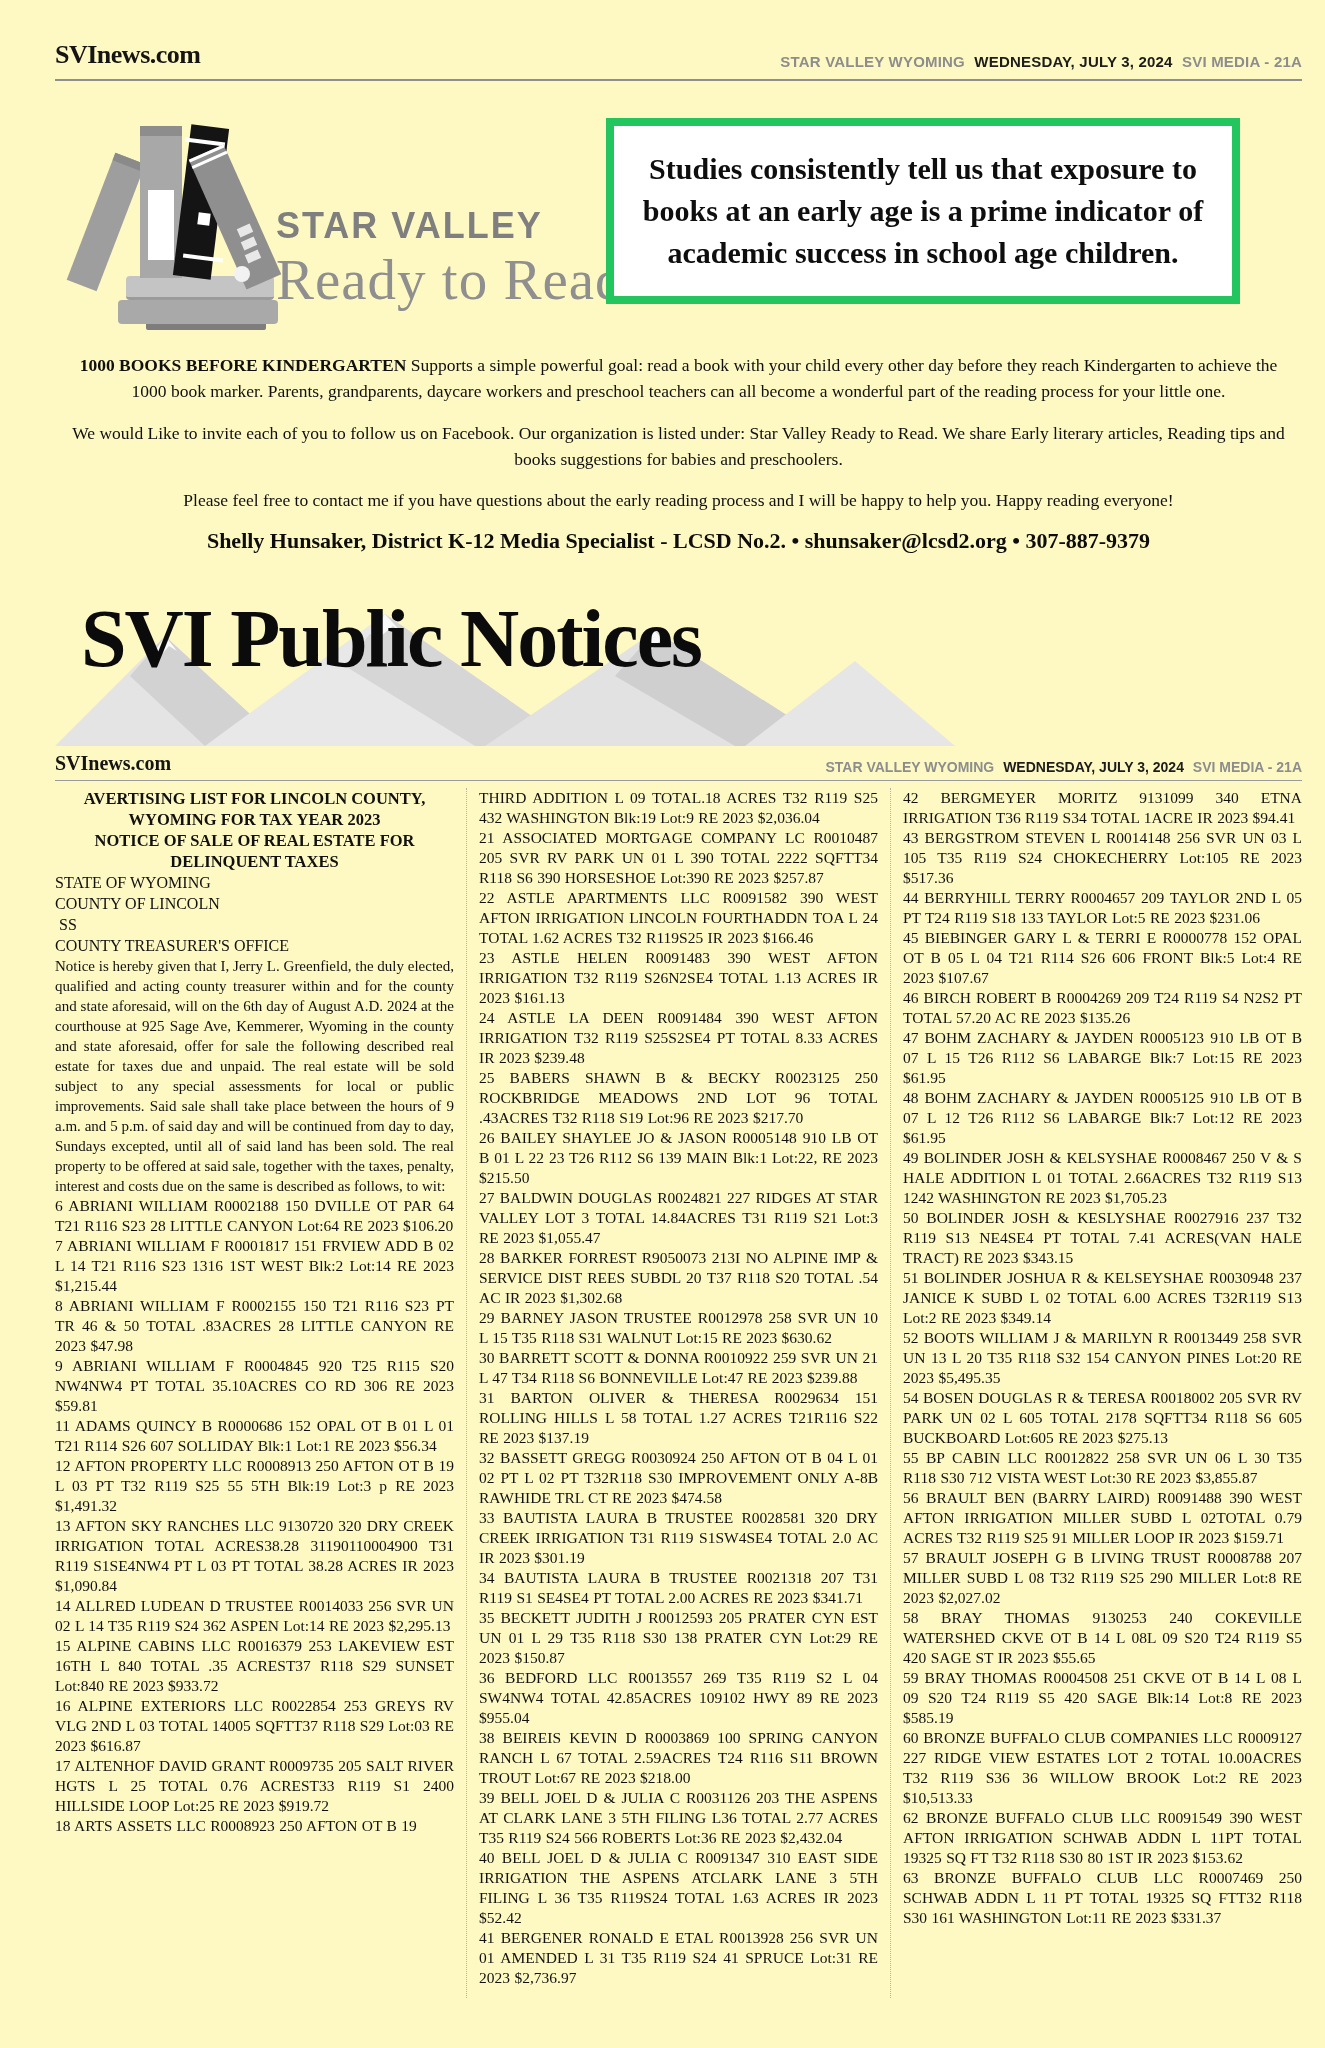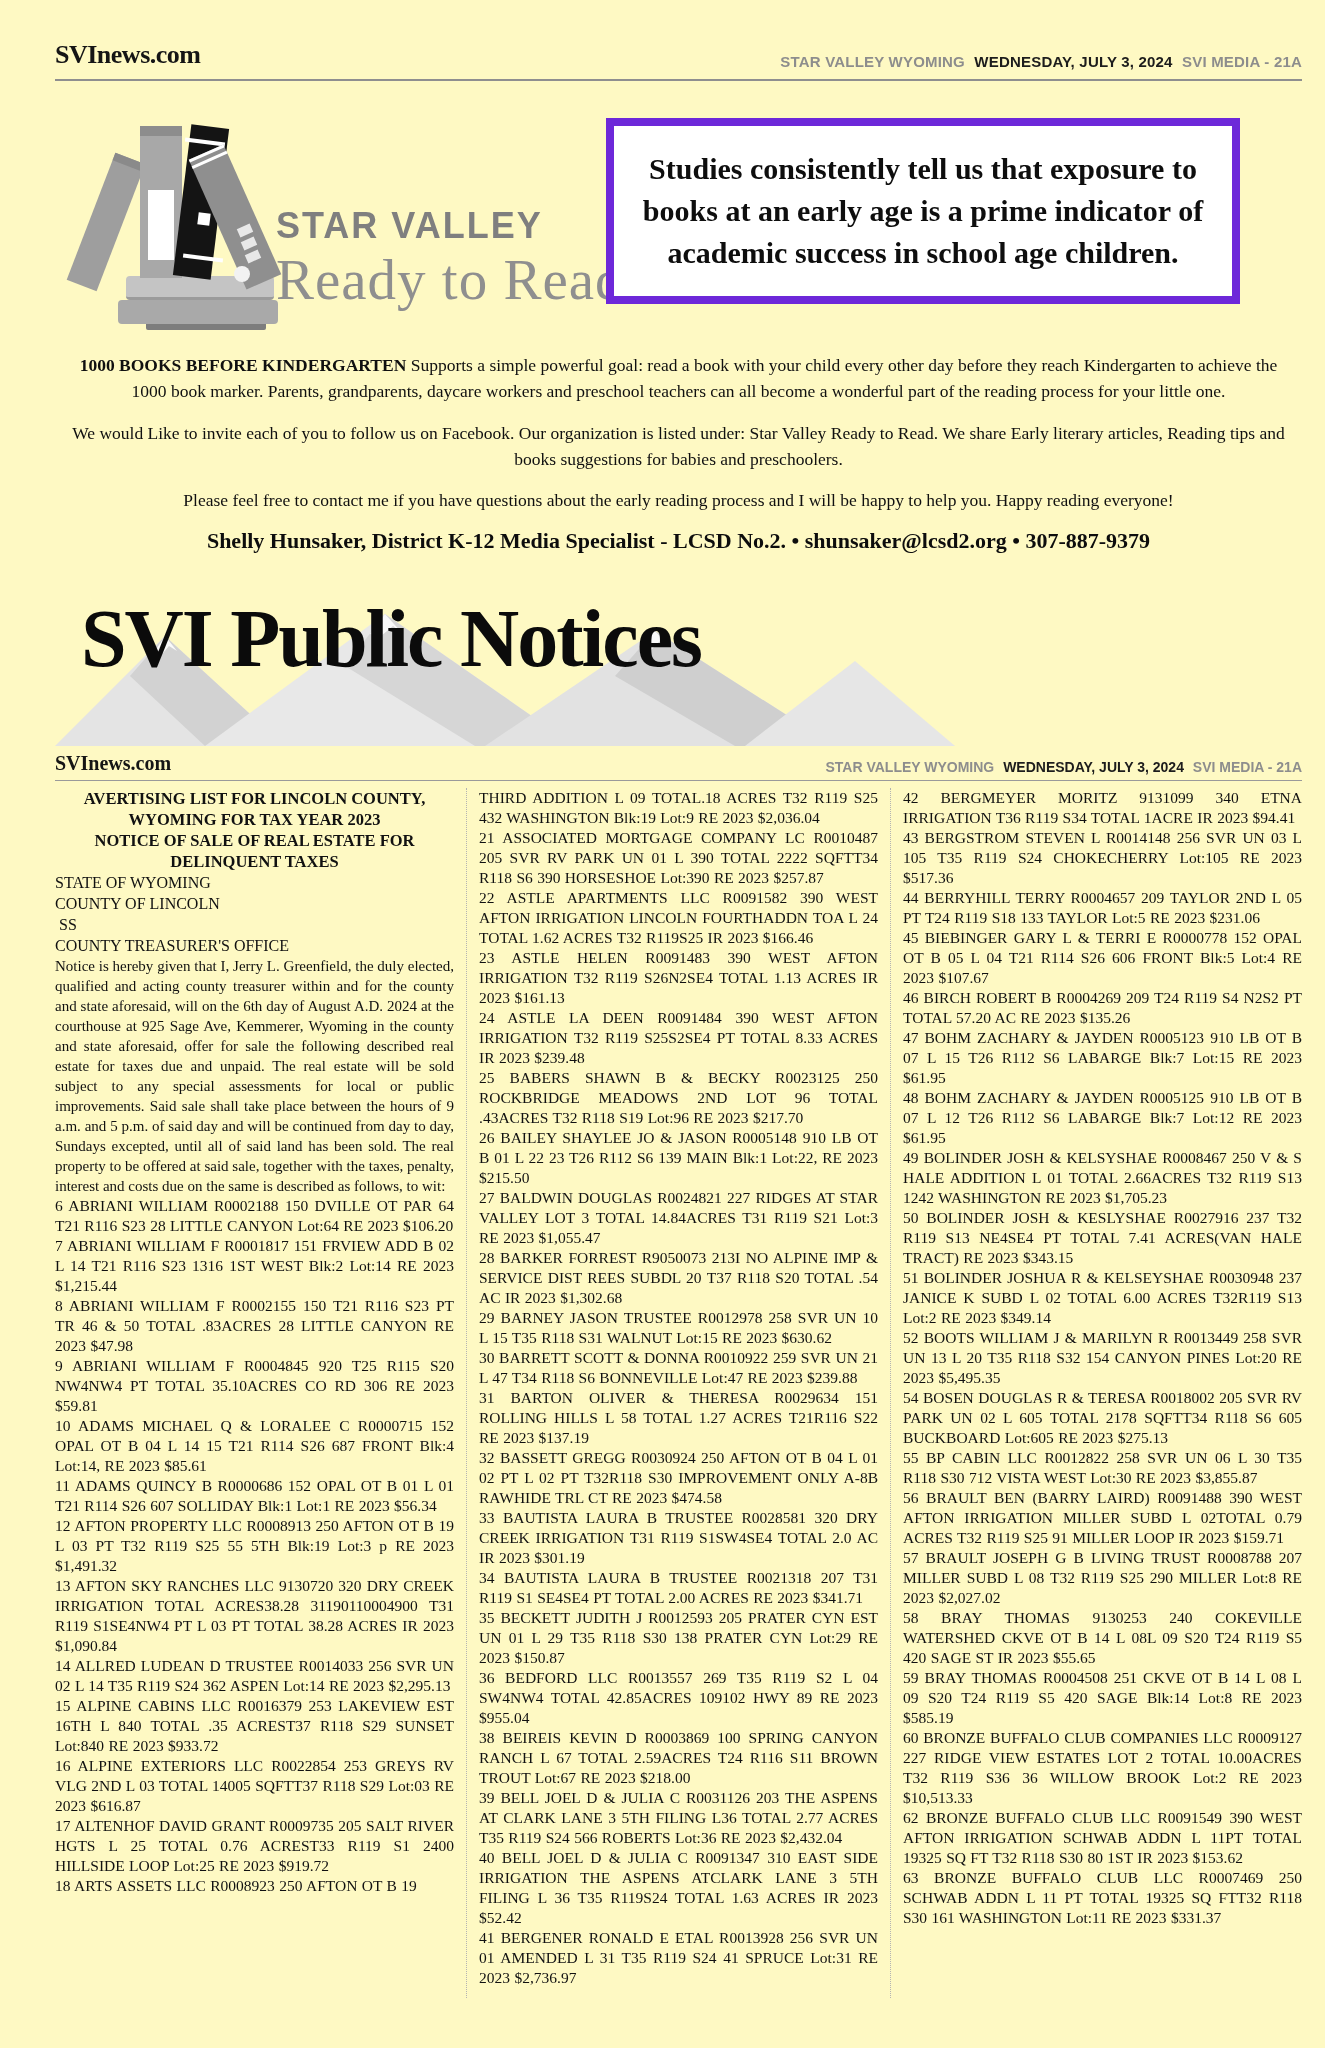--- a/index.html
+++ b/index.html
@@ -33,21 +33,21 @@
   .bk-right-c2{left:154px;bottom:82px;width:14px;height:9px;background:#e8e8e8;transform:rotate(-24deg);}
   .bk-right-c3{left:158px;bottom:69px;width:14px;height:9px;background:#e8e8e8;transform:rotate(-24deg);}
   .bk-right-dot{left:146px;bottom:48px;width:16px;height:16px;border-radius:50%;background:#f2f2f2;}
 
   .logo-text{position:absolute;left:276px;top:205px;}
   .logo-line1{font-family:"Liberation Sans",sans-serif;font-weight:bold;font-size:36px;color:#7f7f7f;letter-spacing:2px;}
   .logo-line2{font-family:"Liberation Serif",serif;font-size:57px;color:#8f8f8f;margin-top:0px;letter-spacing:1px;}
 
   
   .quote-box{position:absolute;left:606px;top:118px;width:634px;box-sizing:border-box;
-             border:8px solid #6d28d9;background:#fff;padding:22px 18px;}
+             border:8px solid #22c55e;background:#fff;padding:22px 18px;}
   .quote-box p{margin:0;text-align:center;font-weight:bold;font-size:30px;line-height:1.4;color:#0e0e0e;}
 
   
   .rtr-text{position:absolute;left:64px;right:64px;top:352px;text-align:center;}
   .rtr-text .para{margin:0 0 15px;font-size:17.5px;line-height:1.5;color:#101010;}
   .rtr-text .lead{font-weight:bold;}
   .signature{margin-top:10px;font-weight:bold;font-size:22px;color:#0d0d0d;}
 
   
   .masthead{position:absolute;left:55px;top:606px;width:1215px;height:140px;text-decoration:underline;}
@@ -160,21 +160,20 @@
         <div>COUNTY OF LINCOLN</div>
         <div> SS</div>
         <div>COUNTY TREASURER'S OFFICE</div>
       </div>
       <p class="intro">Notice is hereby given that I, Jerry L. Greenfield, the duly elected, qualified and acting county treasurer within and for the county and state aforesaid, will on the 6th day of August A.D. 2024 at the courthouse at 925 Sage Ave, Kemmerer, Wyoming in the county and state aforesaid, offer for sale the following described real estate for taxes due and unpaid. The real estate will be sold subject to any special assessments for local or public improvements. Said sale shall take place between the hours of 9 a.m. and 5 p.m. of said day and will be continued from day to day, Sundays excepted, until all of said land has been sold. The real property to be offered at said sale, together with the taxes, penalty, interest and costs due on the same is described as follows, to wit:</p>
       <div>
           <p class="entry">6 ABRIANI WILLIAM R0002188 150 DVILLE OT PAR 64 T21 R116 S23 28 LITTLE CANYON Lot:64 RE 2023 $106.20</p>
           <p class="entry">7 ABRIANI WILLIAM F R0001817 151 FRVIEW ADD B 02 L 14 T21 R116 S23 1316 1ST WEST Blk:2 Lot:14 RE 2023 $1,215.44</p>
           <p class="entry">8 ABRIANI WILLIAM F R0002155 150 T21 R116 S23 PT TR 46 &amp; 50 TOTAL .83ACRES 28 LITTLE CANYON RE 2023 $47.98</p>
           <p class="entry">9 ABRIANI WILLIAM F R0004845 920 T25 R115 S20 NW4NW4 PT TOTAL 35.10ACRES CO RD 306 RE 2023 $59.81</p>
-          <p class="entry">10 ADAMS MICHAEL Q &amp; LORALEE C R0000715 152 OPAL OT B 04 L 14 15 T21 R114 S26 687 FRONT Blk:4 Lot:14, RE 2023 $85.61</p>
           <p class="entry">11 ADAMS QUINCY B R0000686 152 OPAL OT B 01 L 01 T21 R114 S26 607 SOLLIDAY Blk:1 Lot:1 RE 2023 $56.34</p>
           <p class="entry">12 AFTON PROPERTY LLC R0008913 250 AFTON OT B 19 L 03 PT T32 R119 S25 55 5TH Blk:19 Lot:3 p RE 2023 $1,491.32</p>
           <p class="entry">13 AFTON SKY RANCHES LLC 9130720 320 DRY CREEK IRRIGATION TOTAL ACRES38.28 31190110004900 T31 R119 S1SE4NW4 PT L 03 PT TOTAL 38.28 ACRES IR 2023 $1,090.84</p>
           <p class="entry">14 ALLRED LUDEAN D TRUSTEE R0014033 256 SVR UN 02 L 14 T35 R119 S24 362 ASPEN Lot:14 RE 2023 $2,295.13</p>
           <p class="entry">15 ALPINE CABINS LLC R0016379 253 LAKEVIEW EST 16TH L 840 TOTAL .35 ACREST37 R118 S29 SUNSET Lot:840 RE 2023 $933.72</p>
           <p class="entry">16 ALPINE EXTERIORS LLC R0022854 253 GREYS RV VLG 2ND L 03 TOTAL 14005 SQFTT37 R118 S29 Lot:03 RE 2023 $616.87</p>
           <p class="entry">17 ALTENHOF DAVID GRANT R0009735 205 SALT RIVER HGTS L 25 TOTAL 0.76 ACREST33 R119 S1 2400 HILLSIDE LOOP Lot:25 RE 2023 $919.72</p>
           <p class="entry">18 ARTS ASSETS LLC R0008923 250 AFTON OT B 19</p>
         </div>
     </div>

